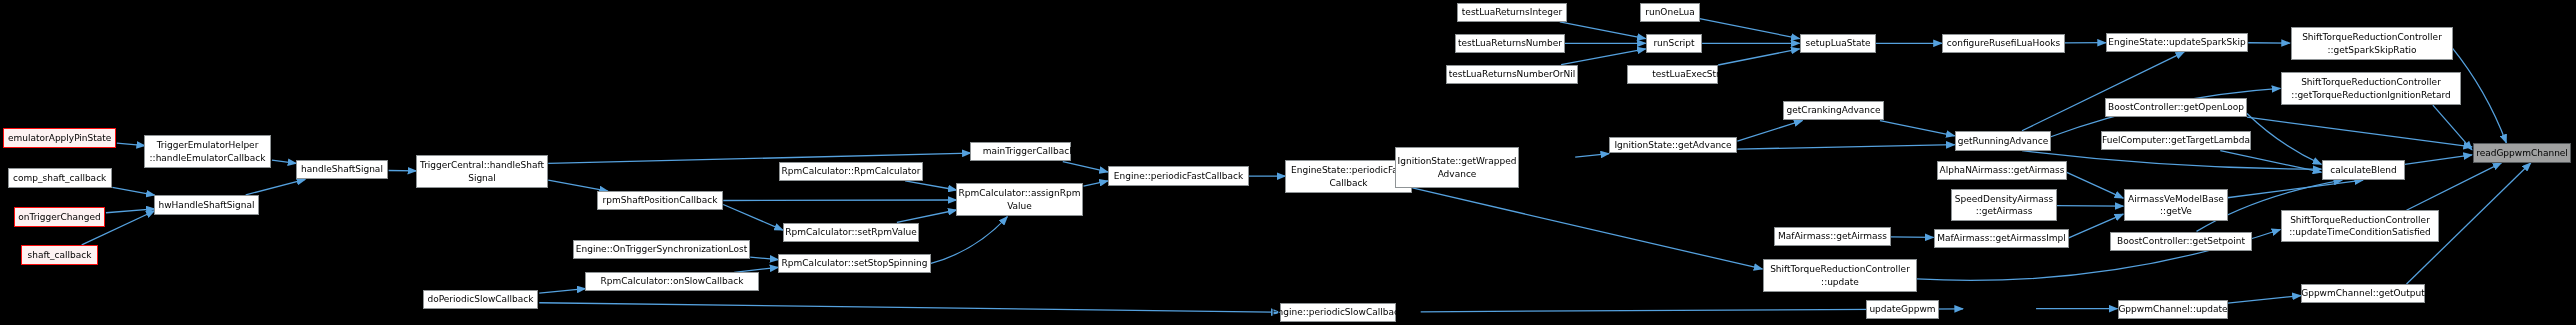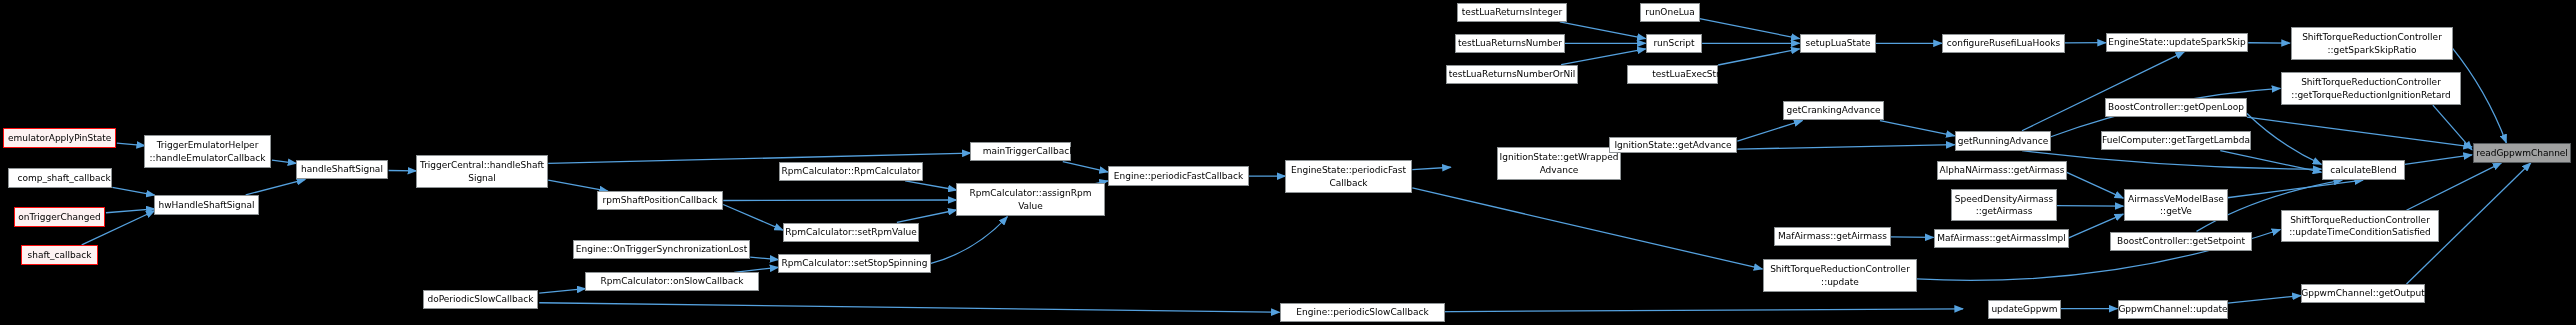--- a/index.html
+++ b/index.html
@@ -89,43 +89,43 @@
       <path d="M3425.3,361.0 Q3517.7,305.1 3652.5,281.0" fill="none" stroke="#55a1de" stroke-width="2" marker-end="url(#arr)"></path>
       <path d="M3750.0,256.4 L3855.0,241.6" fill="none" stroke="#55a1de" stroke-width="2" marker-end="url(#arr)"></path>
       <path d="M2988.0,435.2 Q3279.4,451.1 3556.0,358.0" fill="none" stroke="#55a1de" stroke-width="2" marker-end="url(#arr)"></path>
       <path d="M3752.8,328.0 L3900.9,254.0" fill="none" stroke="#55a1de" stroke-width="2" marker-end="url(#arr)"></path>
       <path d="M2215.0,486.4 L3061.0,481.8" fill="none" stroke="#55a1de" stroke-width="2" marker-end="url(#arr)"></path>
       <path d="M3175.0,481.5 L3302.0,481.5" fill="none" stroke="#55a1de" stroke-width="2" marker-end="url(#arr)"></path>
       <path d="M3474.0,472.7 L3588.0,461.0" fill="none" stroke="#55a1de" stroke-width="2" marker-end="url(#arr)"></path>
       <path d="M3752.9,443.0 L3946.8,254.0" fill="none" stroke="#55a1de" stroke-width="2" marker-end="url(#arr)"></path>
     </svg>
     <div class="node red" style="left: 3.2px; top: 128px; width: 113px; height: 20px;"><span>emulatorApplyPinState</span></div>
-    <div class="node" style="left: 7.7px; top: 168px; width: 104px; height: 20px; justify-content: flex-end;"><span>comp_shaft_callback</span></div>
+    <div class="node" style="left: 7.7px; top: 168px; width: 104px; height: 20px;"><span>comp_shaft_callback</span></div>
     <div class="node red" style="left: 14px; top: 207px; width: 91px; height: 20px;"><span>onTriggerChanged</span></div>
     <div class="node red" style="left: 21px; top: 245px; width: 77px; height: 20px;"><span>shaft_callback</span></div>
     <div class="node" style="left: 144px; top: 135px; width: 127px; height: 33px;"><span>TriggerEmulatorHelper
 ::handleEmulatorCallback</span></div>
     <div class="node" style="left: 154px; top: 195px; width: 105px; height: 20px;"><span>hwHandleShaftSignal</span></div>
     <div class="node" style="left: 296px; top: 160px; width: 92px; height: 19px;"><span>handleShaftSignal</span></div>
     <div class="node" style="left: 416px; top: 155px; width: 132px; height: 33px;"><span>TriggerCentral::handleShaft
 Signal</span></div>
     <div class="node" style="left: 597px; top: 191px; width: 126px; height: 19px;"><span>rpmShaftPositionCallback</span></div>
     <div class="node" style="left: 573px; top: 240px; width: 177px; height: 19px;"><span>Engine::OnTriggerSynchronizationLost</span></div>
     <div class="node" style="left: 585px; top: 272px; width: 174px; height: 18.6px;"><span>RpmCalculator::onSlowCallback</span></div>
     <div class="node" style="left: 423px; top: 290px; width: 115px; height: 18.6px;"><span>doPeriodicSlowCallback</span></div>
     <div class="node" style="left: 779px; top: 162px; width: 144px; height: 19px;"><span>RpmCalculator::RpmCalculator</span></div>
     <div class="node" style="left: 970px; top: 142px; width: 101px; height: 19px; padding-left: 16px;"><span>mainTriggerCallback</span></div>
-    <div class="node" style="left: 956px; top: 183px; width: 149px; height: 33px;"><span>RpmCalculator::assignRpm
+    <div class="node" style="left: 956px; top: 183px; width: 127px; height: 33px;"><span>RpmCalculator::assignRpm
 Value</span></div>
     <div class="node" style="left: 783px; top: 223px; width: 136px; height: 19px;"><span>RpmCalculator::setRpmValue</span></div>
     <div class="node" style="left: 778px; top: 254px; width: 153px; height: 19px;"><span>RpmCalculator::setStopSpinning</span></div>
     <div class="node" style="left: 1108px; top: 166px; width: 141px; height: 20px;"><span>Engine::periodicFastCallback</span></div>
     <div class="node" style="left: 1285px; top: 160px; width: 127px; height: 33px;"><span>EngineState::periodicFast
 Callback</span></div>
-    <div class="node" style="left: 1497px; top: 147px; width: 124px; height: 33px;"><span>IgnitionState::getWrapped
+    <div class="node" style="left: 1395px; top: 147px; width: 124px; height: 41px;"><span>IgnitionState::getWrapped
 Advance</span></div>
     <div class="node" style="left: 1609px; top: 137px; width: 128px; height: 16px;"><span>IgnitionState::getAdvance</span></div>
     <div class="node" style="left: 1783px; top: 101px; width: 101px; height: 19px;"><span>getCrankingAdvance</span></div>
     <div class="node" style="left: 1955px; top: 131px; width: 96px; height: 20px;"><span>getRunningAdvance</span></div>
     <div class="node" style="left: 1457px; top: 3.2px; width: 110px; height: 18.6px;"><span>testLuaReturnsInteger</span></div>
     <div class="node" style="left: 1640px; top: 3.2px; width: 60px; height: 18.6px;"><span>runOneLua</span></div>
     <div class="node" style="left: 1455px; top: 34px; width: 110px; height: 18.6px;"><span>testLuaReturnsNumber</span></div>
     <div class="node" style="left: 1646px; top: 34px; width: 56px; height: 18.6px;"><span>runScript</span></div>
     <div class="node" style="left: 1800px; top: 34px; width: 76px; height: 18.6px;"><span>setupLuaState</span></div>
     <div class="node" style="left: 1446px; top: 65px; width: 132px; height: 18.6px;"><span>testLuaReturnsNumberOrNil</span></div>
@@ -146,17 +146,17 @@
     <div class="node" style="left: 2124px; top: 189px; width: 104px; height: 32px;"><span>AirmassVeModelBase
 ::getVe</span></div>
     <div class="node" style="left: 2110px; top: 232px; width: 142px; height: 19px;"><span>BoostController::getSetpoint</span></div>
     <div class="node" style="left: 1763px; top: 259px; width: 154px; height: 33px;"><span>ShiftTorqueReductionController
 ::update</span></div>
     <div class="node" style="left: 2281px; top: 210px; width: 158px; height: 32px;"><span>ShiftTorqueReductionController
 ::updateTimeConditionSatisfied</span></div>
     <div class="node" style="left: 2322px; top: 160px; width: 83px; height: 20px;"><span>calculateBlend</span></div>
     <div class="node" style="left: 2301px; top: 284px; width: 124px; height: 19px;"><span>GppwmChannel::getOutput</span></div>
     <div class="node" style="left: 2118px; top: 300px; width: 110px; height: 18.6px;"><span>GppwmChannel::update</span></div>
-    <div class="node" style="left: 1988px; top: 300px; width: 73px; height: 18.6px;"><span>updateGppwm</span></div>
-    <div class="node" style="left: 1280px; top: 303px; width: 165px; height: 19px;"><span>Engine::periodicSlowCallback</span></div>
+    <div class="node" style="left: 1866px; top: 300px; width: 73px; height: 18.6px;"><span>updateGppwm</span></div>
+    <div class="node" style="left: 1280px; top: 303px; width: 116px; height: 19px;"><span>Engine::periodicSlowCallback</span></div>
     <div class="node highlight" style="left: 2473px; top: 143px; width: 98px; height: 20px;"><span>readGppwmChannel</span></div>
   </div>
 
 
 </body></html>

